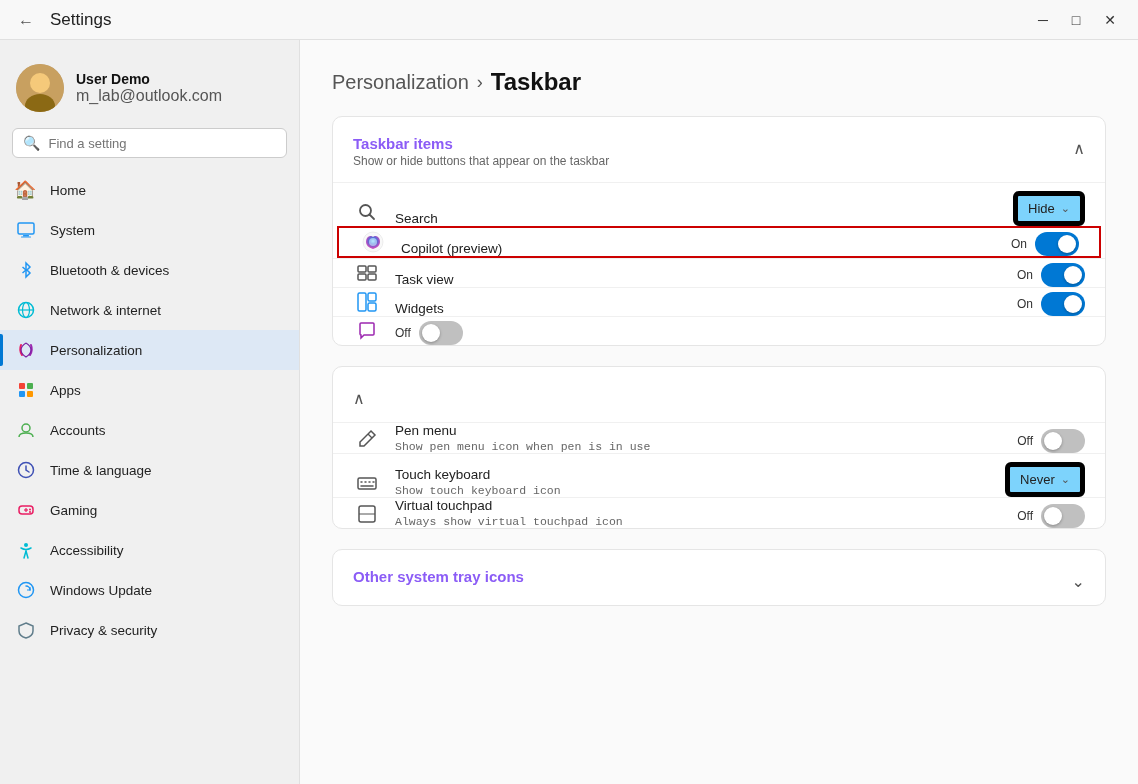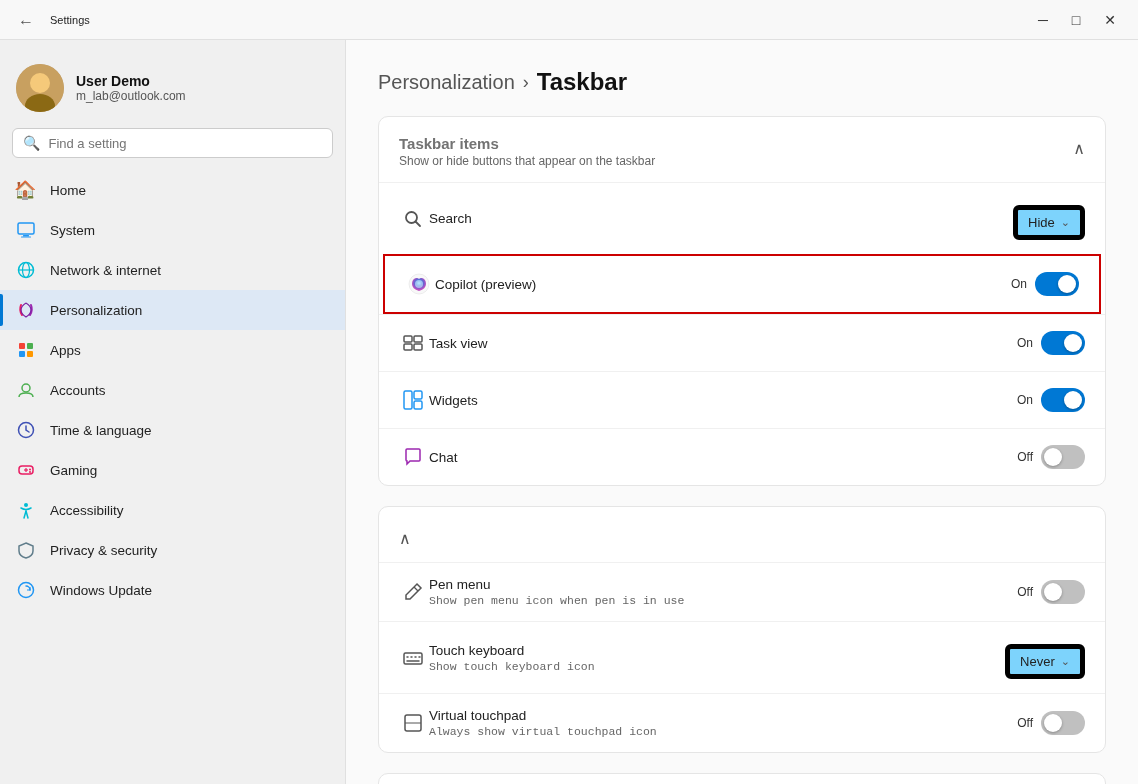--- a/index.html
+++ b/index.html
@@ -24,21 +24,21 @@
     .title-bar-back {
       color: #555;
       font-size: 16px;
       cursor: pointer;
       margin-right: 10px;
       background: none;
       border: none;
       padding: 2px 6px;
     }
     .title-bar-title {
-      font-size: 11px;
+      font-size: 17px;
       color: #222;
       flex: 1;
     }
     .title-bar-controls {
       display: flex;
       gap: 4px;
     }
     .title-bar-btn {
       background: none;
       border: none;
@@ -50,21 +50,21 @@
     }
 
     .app-body {
       display: flex;
       flex: 1;
       overflow: hidden;
     }
 
     
     .sidebar {
-      width: 346px;
+      width: 300px;
       background: #f0f0f0;
       display: flex;
       flex-direction: column;
       padding: 16px 0 0 0;
       border-right: 1px solid #e0e0e0;
       overflow-y: auto;
     }
     .user-profile {
       display: flex;
       align-items: center;
@@ -82,21 +82,21 @@
       align-items: flex-end;
       justify-content: center;
     }
     .user-info {}
     .user-name {
       font-size: 14px;
       font-weight: 600;
       color: #111;
     }
     .user-email {
-      font-size: 12px;
+      font-size: 16px;
       color: #555;
     }
     .search-box {
       margin: 0 12px 8px 12px;
       display: flex;
       align-items: center;
       background: white;
       border: 1px solid #ccc;
       border-radius: 6px;
       padding: 6px 10px;
@@ -182,35 +182,35 @@
       margin-bottom: 20px;
       padding: 0;
       border: 1px solid #e5e5e5;
     }
     .section-header {
       display: flex;
       align-items: flex-start;
       justify-content: space-between;
       padding: 18px 20px 14px 20px;
     }
-    .section-title { font-size: 15px; font-weight: 600; color: #737373; }
+    .section-title { font-size: 15px; font-weight: 600; color: #8b5cf6; }
     .section-subtitle { font-size: 12px; color: #666; margin-top: 2px; }
     .section-toggle-icon {
       font-size: 16px;
       color: #555;
       cursor: pointer;
       margin-top: 4px;
     }
 
     .setting-row {
       display: flex;
-      align-items: center;
-      padding: 14px 20px;
+      align-items: flex-end;
+      padding: 0 20px;
       border-top: 1px solid #f0f0f0;
-      gap: 2px;
+      gap: 14px;
     }
     .setting-row.highlighted {
       border: 2px solid #cc0000;
       border-radius: 0;
       margin: 0 4px;
     }
     .setting-icon {
       width: 28px;
       height: 28px;
       display: flex;
@@ -330,20 +330,30 @@
               <rect x="1" y="2" width="16" height="11" rx="1.5" fill="none" stroke="#2196F3" stroke-width="1.5"></rect>
               <rect x="6" y="14" width="6" height="1.5" rx="0.5" fill="#2196F3"></rect>
               <rect x="4" y="15.5" width="10" height="1" rx="0.5" fill="#2196F3"></rect>
             </svg>
         </span>
         <span class="nav-label">System</span>
       </div>
       <div class="nav-item">
         <span class="nav-icon">
           <svg width="18" height="18" viewBox="0 0 18 18">
+              <path d="M9 2 L9 16 L13 12 L10 9 L13 6 Z" fill="none" stroke="#2196F3" stroke-width="1.5"></path>
+              <path d="M9 9 L5.5 12" fill="none" stroke="#2196F3" stroke-width="1.5"></path>
+              <path d="M9 9 L5.5 6" fill="none" stroke="#2196F3" stroke-width="1.5"></path>
+            </svg>
+        </span>
+        <span class="nav-label">Bluetooth &amp; devices</span>
+      </div>
+      <div class="nav-item">
+        <span class="nav-icon">
+          <svg width="18" height="18" viewBox="0 0 18 18">
               <circle cx="9" cy="9" r="7.5" fill="none" stroke="#00bcd4" stroke-width="1.5"></circle>
               <ellipse cx="9" cy="9" rx="3.5" ry="7.5" fill="none" stroke="#00bcd4" stroke-width="1.2"></ellipse>
               <line x1="1.5" y1="9" x2="16.5" y2="9" stroke="#00bcd4" stroke-width="1.2"></line>
             </svg>
         </span>
         <span class="nav-label">Network &amp; internet</span>
       </div>
       <div class="nav-item active">
         <span class="nav-icon">
           <svg width="18" height="18" viewBox="0 0 18 18">
@@ -402,34 +412,34 @@
               <path d="M4 7 Q9 10 14 7" fill="none" stroke="#00bcd4" stroke-width="1.5" stroke-linecap="round"></path>
               <path d="M9 10 L7 17" fill="none" stroke="#00bcd4" stroke-width="1.5" stroke-linecap="round"></path>
               <path d="M9 10 L11 17" fill="none" stroke="#00bcd4" stroke-width="1.5" stroke-linecap="round"></path>
             </svg>
         </span>
         <span class="nav-label">Accessibility</span>
       </div>
       <div class="nav-item">
         <span class="nav-icon">
           <svg width="18" height="18" viewBox="0 0 18 18">
-              <path d="M9 2 L16 5 L16 10 Q16 15 9 17 Q2 15 2 10 L2 5 Z" fill="none" stroke="#607d8b" stroke-width="1.5"></path>
-            </svg>
-        </span>
-        <span class="nav-label">Privacy &amp; security</span>
-      </div>
-      <div class="nav-item">
-        <span class="nav-icon">
-          <svg width="18" height="18" viewBox="0 0 18 18">
               <circle cx="9" cy="9" r="7.5" fill="none" stroke="#2196F3" stroke-width="1.5"></circle>
               <path d="M9 5 A4 4 0 0 1 13 9" fill="none" stroke="#2196F3" stroke-width="1.5" stroke-linecap="round"></path>
               <polyline points="13,6 13,9 10,9" fill="none" stroke="#2196F3" stroke-width="1.2"></polyline>
             </svg>
         </span>
         <span class="nav-label">Windows Update</span>
+      </div>
+      <div class="nav-item">
+        <span class="nav-icon">
+          <svg width="18" height="18" viewBox="0 0 18 18">
+              <path d="M9 2 L16 5 L16 10 Q16 15 9 17 Q2 15 2 10 L2 5 Z" fill="none" stroke="#607d8b" stroke-width="1.5"></path>
+            </svg>
+        </span>
+        <span class="nav-label">Privacy &amp; security</span>
       </div>
     </nav>
   </div>
 
   <div class="main-content">
     <div class="breadcrumb">
       <span class="breadcrumb-parent">Personalization</span>
       <span class="breadcrumb-separator">›</span>
       <span class="breadcrumb-current">Taskbar</span>
     </div>
@@ -518,21 +528,20 @@
           </div>
         </div>
       </div>
 
       <div class="setting-row">
         <div class="setting-icon">
           <svg width="20" height="20" viewBox="0 0 20 20">
               <path d="M3 3 Q3 2 4 2 L16 2 Q17 2 17 3 L17 13 Q17 14 16 14 L7 14 L4 17 L4 14 L4 14 Q3 14 3 13 Z" fill="none" stroke="#9c27b0" stroke-width="1.5"></path>
             </svg>
         </div>
-        <div class="setting-label">Chat</div>
         <div class="setting-control">
           <span class="setting-value">Off</span>
           <div class="toggle off">
             <div class="toggle-knob"></div>
           </div>
         </div>
       </div>
     </div>
 
     <div class="settings-section">

